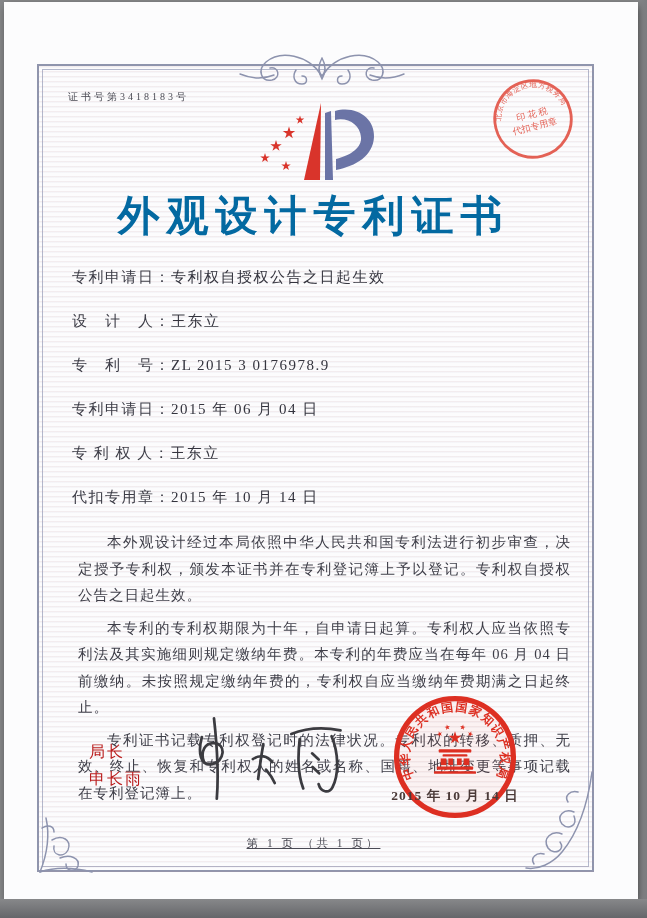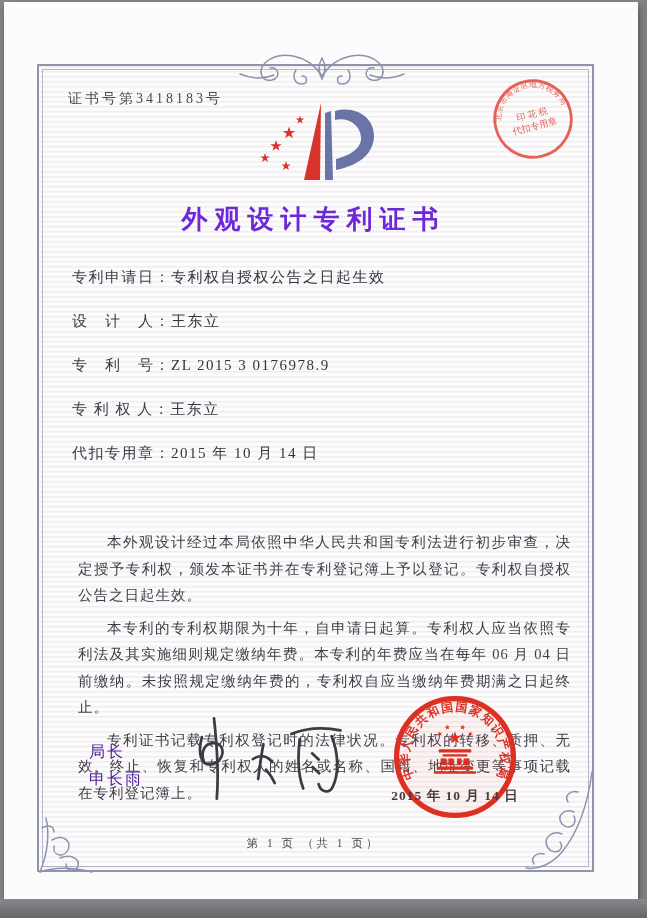--- a/index.html
+++ b/index.html
@@ -6,45 +6,45 @@
   .stage{position:relative;width:647px;height:918px;overflow:hidden;background:#87888a;
          font-family:"Liberation Serif","DejaVu Serif",serif;}
   .page{position:absolute;left:4px;top:2px;width:634px;height:897px;background:#fcfcfd;
         box-shadow:2px 4px 9px rgba(0,0,0,.45);}
   
   .texture{position:absolute;left:34px;top:64px;width:556px;height:806px;pointer-events:none;
            background:repeating-linear-gradient(180deg, rgba(186,142,152,.14) 0 1px, rgba(120,120,160,.05) 1px 2px, transparent 2px 5px);}
   
   .frame{position:absolute;left:33px;top:62px;width:553px;height:804px;border:2px solid #8f95ad;}
   .frame-inner{position:absolute;inset:3px;border:1px solid #b3b8cc;}
-  .cert-no{position:absolute;left:64px;top:88px;font-size:14px;color:#4a4a54;letter-spacing:3px;}
+  .cert-no{position:absolute;left:64px;top:88px;font-size:10px;color:#4a4a54;letter-spacing:3px;}
   
   .logo{position:absolute;left:252px;top:98px;width:124px;height:94px;}
-  .title{position:absolute;left:33px;top:200px;width:553px;text-align:center;
-         font-size:26px;font-weight:700;color:#6d28d9;letter-spacing:7px;}
+  .title{position:absolute;left:33px;top:186px;width:553px;text-align:center;
+         font-size:42px;font-weight:700;color:#0369a1;letter-spacing:7px;}
   
   .fields{position:absolute;left:68px;top:266px;width:480px;}
   .field-row{margin-bottom:25px;font-size:15px;color:#3c3c46;letter-spacing:1.5px;white-space:nowrap;}
   .f-label{color:#3c3c46;}
   .f-value{color:#34343e;}
   
   .body-text{position:absolute;left:68px;top:521px;width:505px;font-size:14.5px;line-height:26.5px;
              color:#3e3e48;text-align:justify;letter-spacing:1px;}
   .body-text p{margin:6px;text-indent:2em;}
   
-  .officer{position:absolute;left:85px;top:736px;font-size:16px;color:#4c1d95;letter-spacing:2px;line-height:27px;}
+  .officer{position:absolute;left:85px;top:736px;font-size:16px;color:#b91c1c;letter-spacing:2px;line-height:27px;}
   .signature{position:absolute;left:170px;top:700px;width:185px;height:105px;}
   
   .seal{position:absolute;left:384px;top:688px;width:134px;height:134px;}
   .seal-date{position:absolute;left:378px;top:785px;width:146px;text-align:center;
              font-size:13.5px;color:#4b3a38;letter-spacing:1px;font-weight:600;}
   
   .tax-stamp{position:absolute;left:486px;top:74px;width:86px;height:86px;transform:rotate(-14deg);opacity:.85;}
   .footer-page{position:absolute;left:33px;top:834px;width:553px;text-align:center;
-               font-size:11.5px;color:#4a4a54;letter-spacing:3px;}
+               font-size:11.5px;color:#4a4a54;letter-spacing:3px;text-decoration:underline;}
   
   .orn-top{position:absolute;left:230px;top:44px;width:176px;height:48px;}
   .orn-bl{position:absolute;left:28px;top:812px;width:74px;height:64px;}
   .orn-br{position:absolute;left:518px;top:766px;width:76px;height:106px;}
   
   .edge-bottom{position:absolute;left:0;bottom:0;width:647px;height:19px;
                background:linear-gradient(180deg,#87888a,#65666a);}
   .edge-right{position:absolute;right:0;top:0;width:9px;height:918px;
               background:linear-gradient(90deg,rgba(135,136,138,0),#7c7d80);}
 </style>
@@ -111,20 +111,21 @@
       <polygon points="69,13 75,11 77,80 69,80" fill="#6b74a6"></polygon>
       <path fill="#6b74a6" d="M79,11 C101,5 119,19 118,37 C117,56 100,66 80,70 L80,59 C96,55 106,47 105,37 C104,25 92,17 79,20 Z"></path>
     </svg>
 
     <div class="title">外观设计专利证书</div>
 
     <div class="fields">
       <div class="field-row"><span class="f-label">专利申请日：</span><span class="f-value">专利权自授权公告之日起生效</span></div>
       <div class="field-row"><span class="f-label">设　计　人：</span><span class="f-value">王东立</span></div>
       <div class="field-row"><span class="f-label">专　利　号：</span><span class="f-value">ZL 2015 3 0176978.9</span></div>
+      <div class="field-row"><span class="f-label">专利申请日：</span><span class="f-value">2015 年 06 月 04 日</span></div>
       <div class="field-row"><span class="f-label">专 利 权 人：</span><span class="f-value">王东立</span></div>
       <div class="field-row"><span class="f-label">代扣专用章：</span><span class="f-value">2015 年 10 月 14 日</span></div>
     </div>
 
     <div class="body-text">
       <p>本外观设计经过本局依照中华人民共和国专利法进行初步审查，决定授予专利权，颁发本证书并在专利登记簿上予以登记。专利权自授权公告之日起生效。</p>
       <p>本专利的专利权期限为十年，自申请日起算。专利权人应当依照专利法及其实施细则规定缴纳年费。本专利的年费应当在每年 06 月 04 日前缴纳。未按照规定缴纳年费的，专利权自应当缴纳年费期满之日起终止。</p>
       <p>专利证书记载专利权登记时的法律状况。专利权的转移、质押、无效、终止、恢复和专利权人的姓名或名称、国籍、地址变更等事项记载在专利登记簿上。</p>
     </div>
 

